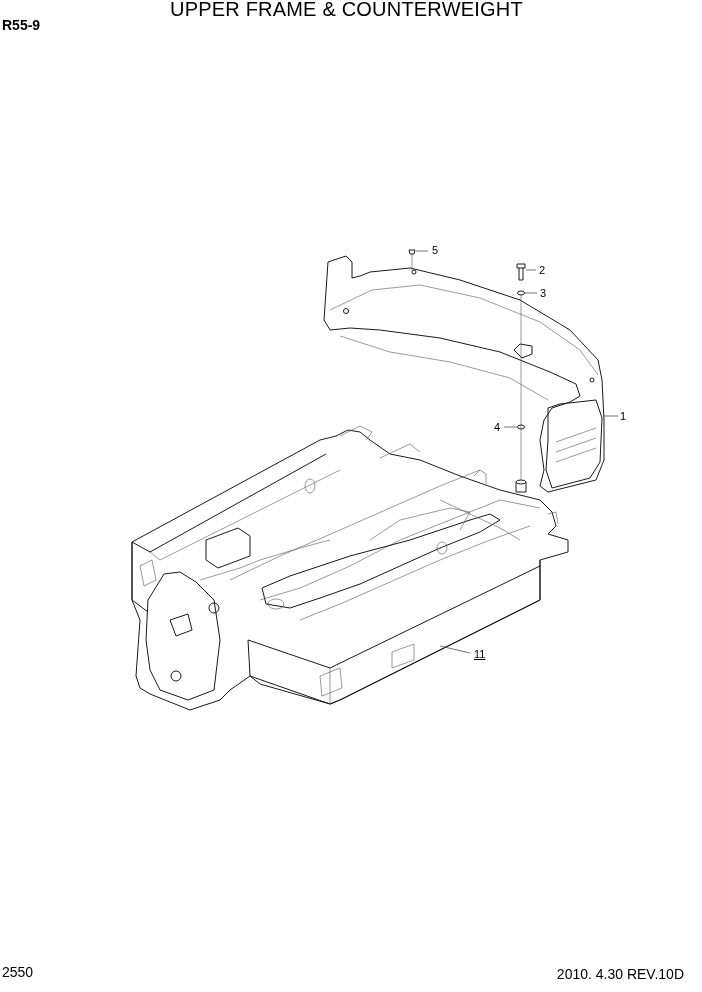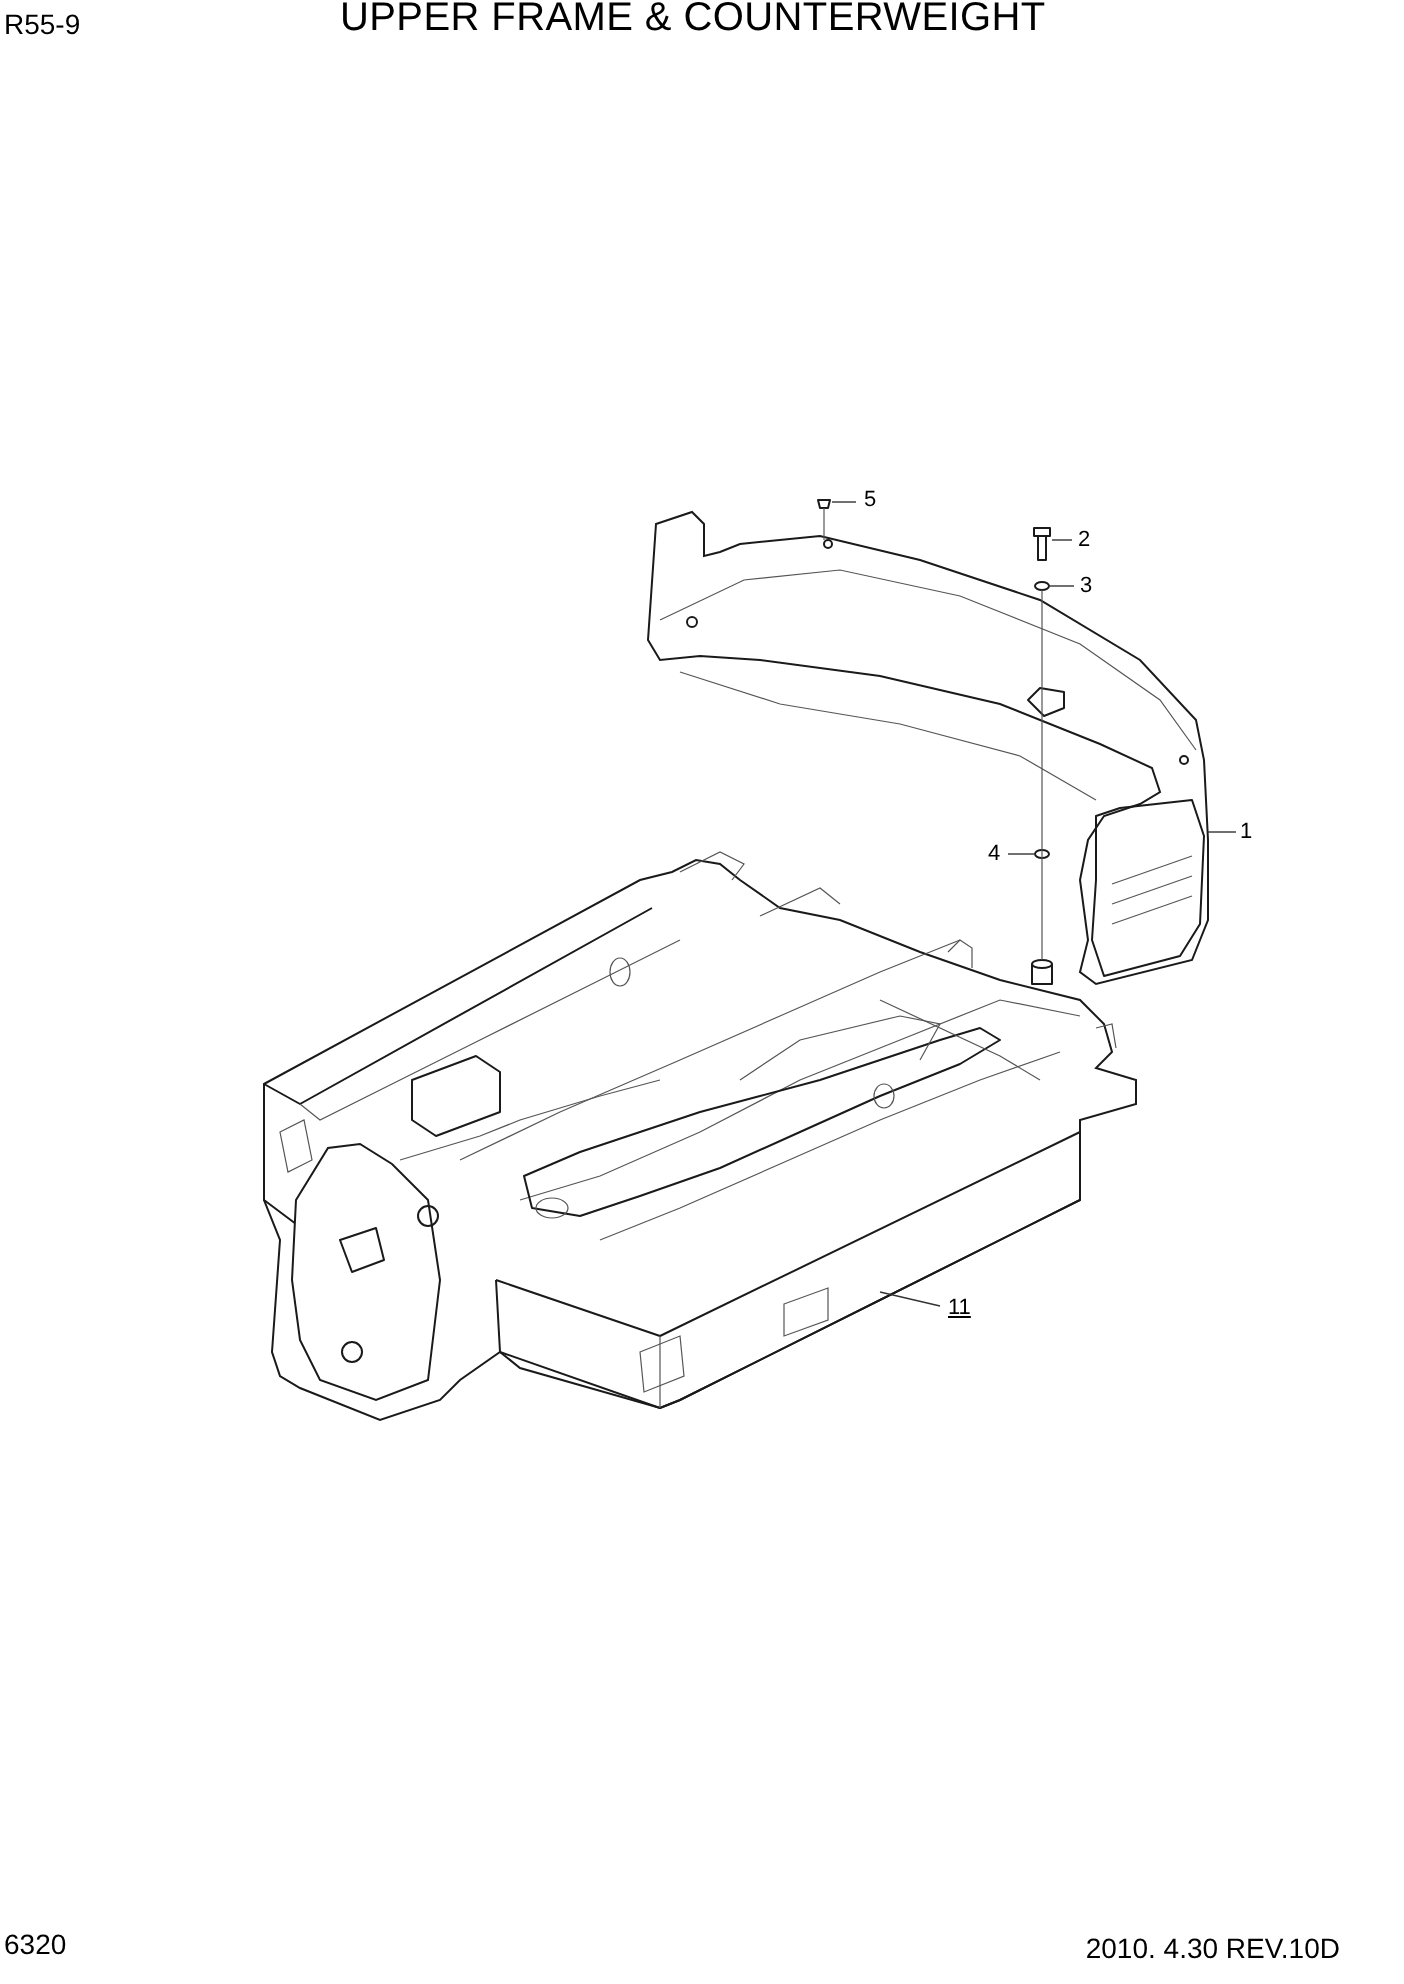--- a/index.html
+++ b/index.html
@@ -1,21 +1,21 @@
 <!DOCTYPE html>
 <html><head>
 <meta charset="utf-8">
 <style>
   html, body { margin: 0; padding: 0; background: #ffffff; }
   body { width: 702px; height: 992px; position: relative; overflow: hidden;
          font-family: "Liberation Sans", sans-serif; color: #000; }
-  .model { position: absolute; left: 2px; top: 4px; font-size: 14px; }
+  .model { position: absolute; left: 2px; top: 17px; font-size: 14px; font-weight: bold; }
   .title { position: absolute; left: 170px; top: -2px; font-size: 20px; letter-spacing: 0.2px; }
   .page-no { position: absolute; left: 2px; top: 964px; font-size: 14px; }
-  .rev { position: absolute; right: 32px; top: 966px; font-size: 14px; }
+  .rev { position: absolute; right: 18px; top: 966px; font-size: 14px; }
   .drawing { position: absolute; left: 0; top: 0; }
   .callout { position: absolute; font-size: 11px; }
   svg .ln { fill: none; stroke: #1a1a1a; stroke-width: 1; stroke-linejoin: round; }
   svg .thin { fill: none; stroke: #555; stroke-width: 0.6; }
   svg .fillw { fill: #ffffff; stroke: #1a1a1a; stroke-width: 1; }
   svg .leader { stroke: #333; stroke-width: 0.7; fill: none; }
 </style>
 </head>
 <body>
 
@@ -111,14 +111,14 @@
   </g>
 </svg>
 
 <div class="callout" style="left:432px; top:244px;">5</div>
 <div class="callout" style="left:539px; top:264px;">2</div>
 <div class="callout" style="left:540px; top:287px;">3</div>
 <div class="callout" style="left:494px; top:421px;">4</div>
 <div class="callout" style="left:620px; top:410px;">1</div>
 <div class="callout" style="left:474px; top:648px;text-decoration:underline;">11</div>
 
-<div class="page-no">6320</div>
+<div class="page-no">2550</div>
 <div class="rev">2010. 4.30  REV.10D</div>
 
 </body></html>

